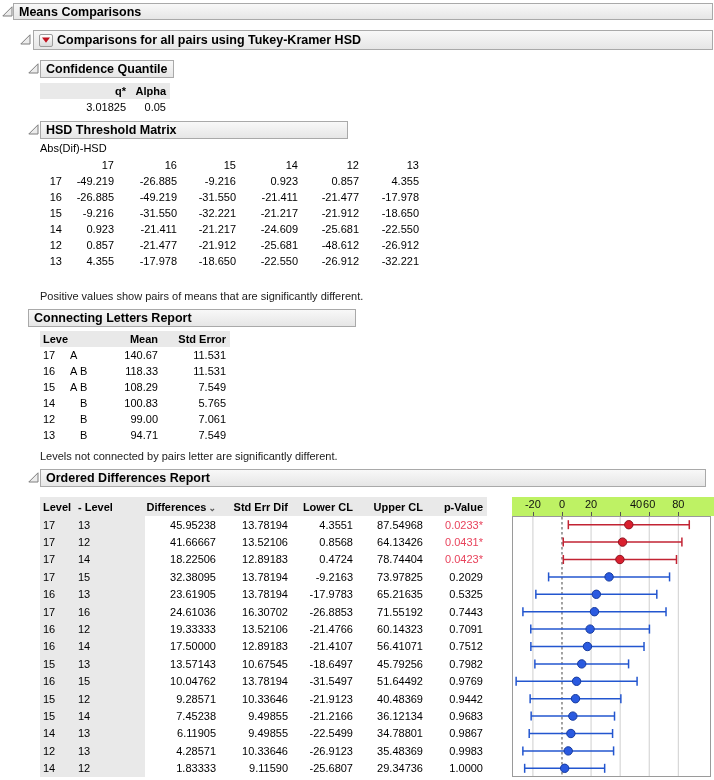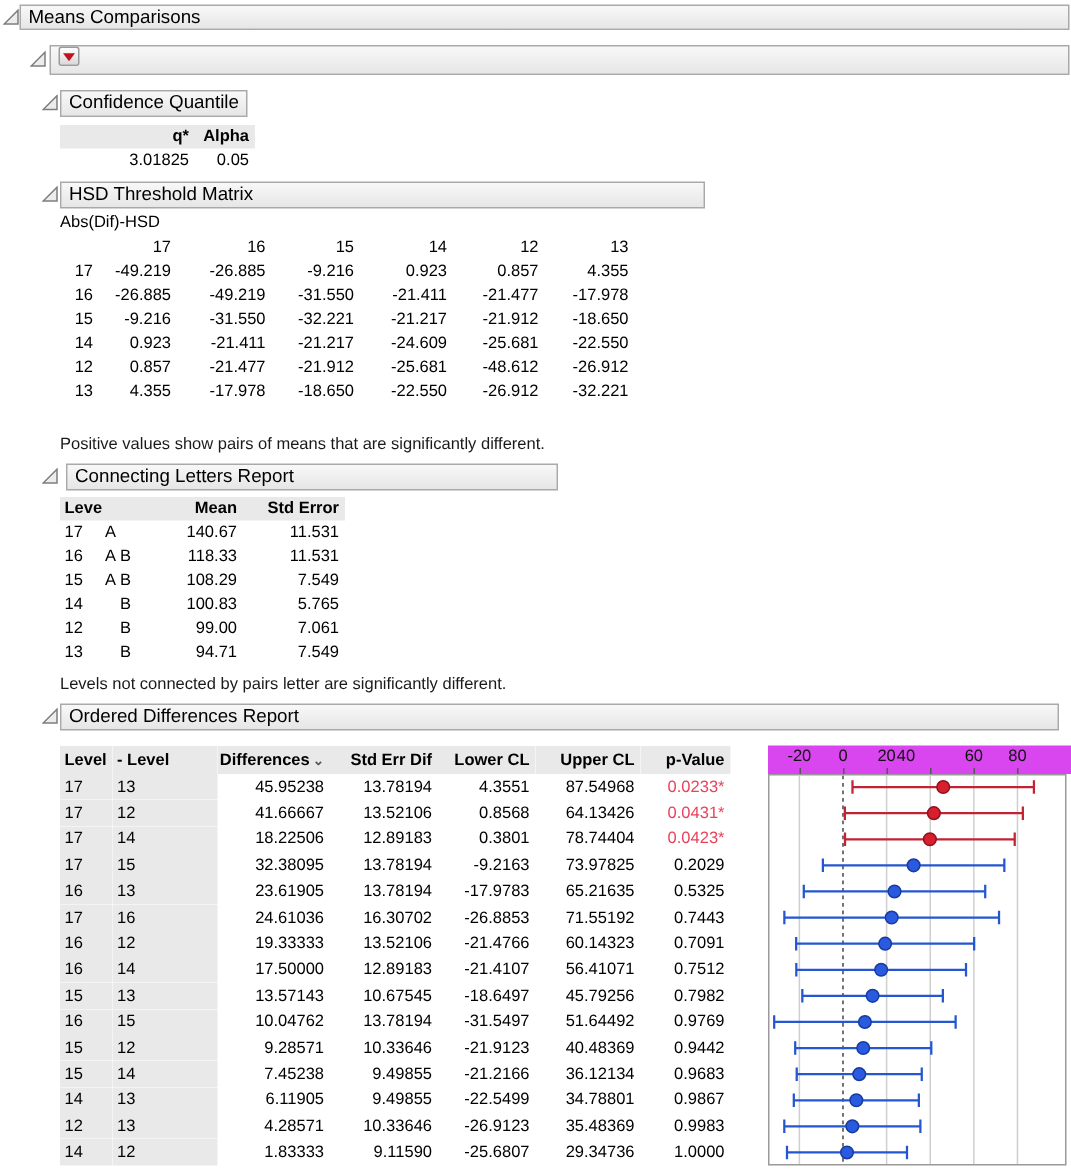--- a/index.html
+++ b/index.html
@@ -2,42 +2,42 @@
 <html><head>
 <meta charset="utf-8">
 <style>
   *{margin:0;padding:0;box-sizing:border-box}
   html,body{width:714px;height:780px}
   body{position:relative;background:#fff;color:#000;font-family:"Liberation Sans",sans-serif;overflow:hidden;font-size:11px}
   
   .disc{position:absolute;width:11px;height:11px;line-height:0;cursor:pointer}
   
   .obar{position:absolute;border:1px solid #a9a9a9;background:linear-gradient(#f8f8f8,#e6e6e6);
-        font-weight:normal;font-size:12.5px;display:flex;align-items:flex-start;padding:0 5px;white-space:nowrap}
+        font-weight:bold;font-size:12.5px;display:flex;align-items:center;padding:0 5px;white-space:nowrap}
   .menu-btn{width:14px;height:13px;border:1px solid #9b9b9b;border-radius:2px;margin-right:4px;
             background:linear-gradient(#ffffff,#d9d9d9);display:inline-flex;align-items:center;justify-content:center;cursor:pointer;flex:0 0 auto}
   
   table{position:absolute;border-collapse:collapse;table-layout:fixed;font-size:11px}
   td,th{overflow:hidden;white-space:nowrap;font-weight:normal;vertical-align:middle}
   th{font-weight:bold}
   .t16 tr{height:16px}
   .hdrbg{background:#e9e9e9}
   .num{text-align:right;padding-right:4px}
   .left{text-align:left;padding-left:3px}
   .ltr{text-align:left;padding-left:2px}
   .graycol{background:#e9e9e9}
   .sig{color:#e8435c}
   .note{position:absolute;font-size:11px;color:#1a1a1a;white-space:nowrap}
   .plainlbl{position:absolute;font-size:11px;white-space:nowrap}
   
   .od thead tr{height:19px}
   .od tbody tr{height:17.4px}
   .sort-caret{color:#555;font-size:9px;margin-left:2px;font-weight:bold}
   
-  .axis-band{position:absolute;left:512px;top:497px;width:202px;height:19px;background:#d946ef}
+  .axis-band{position:absolute;left:512px;top:497px;width:202px;height:19px;background:#bef264}
   .tick-label{position:absolute;top:1px;transform:translateX(-50%);font-size:11px;color:#111}
   .tick-mark{position:absolute;bottom:0;width:1px;height:4px;background:#555}
   .plot{position:absolute;left:512px;top:516px;width:199px;height:261px;border:1px solid #9a9a9a;background:#fff}
 </style>
 </head>
 <body>
 
 <span class="disc" style="left:2px;top:6px">
   <svg width="11" height="11" viewBox="0 0 11 11">
       <polygon points="10,0.8 10,10 0.8,10" fill="#ececec" stroke="#7e7e7e" stroke-width="1"></polygon>
@@ -51,20 +51,21 @@
   <svg width="11" height="11" viewBox="0 0 11 11">
       <polygon points="10,0.8 10,10 0.8,10" fill="#ececec" stroke="#7e7e7e" stroke-width="1"></polygon>
     </svg>
 </span>
 <div class="obar" style="left:33px;top:30px;width:680px;height:20px">
   <span class="menu-btn">
     <svg width="8" height="6" viewBox="0 0 8 6">
         <polygon points="0,0.5 8,0.5 4,5.8" fill="#c1121f"></polygon>
       </svg>
   </span>
+  <span>Comparisons for all pairs using Tukey-Kramer HSD</span>
 </div>
 
 <span class="disc" style="left:28px;top:63px">
   <svg width="11" height="11" viewBox="0 0 11 11">
       <polygon points="10,0.8 10,10 0.8,10" fill="#ececec" stroke="#7e7e7e" stroke-width="1"></polygon>
     </svg>
 </span>
 <div class="obar" style="left:40px;top:60px;height:18px;width:auto">
   <span>Confidence Quantile</span>
 </div>
@@ -85,21 +86,21 @@
       <td class="num">0.05</td>
     </tr>
   </tbody>
 </table>
 
 <span class="disc" style="left:28px;top:124px">
   <svg width="11" height="11" viewBox="0 0 11 11">
       <polygon points="10,0.8 10,10 0.8,10" fill="#ececec" stroke="#7e7e7e" stroke-width="1"></polygon>
     </svg>
 </span>
-<div class="obar" style="left:40px;top:121px;width:430px;height:18px">
+<div class="obar" style="left:40px;top:121px;width:308px;height:18px">
   <span>HSD Threshold Matrix</span>
 </div>
 <div class="plainlbl" style="left:40px;top:142px">Abs(Dif)-HSD</div>
 <table class="t16" style="left:40px;top:157px;width:383px">
   <colgroup>
       <col style="width:26px">
       <col style="width:52px">
       <col style="width:63px">
       <col style="width:59px">
       <col style="width:62px">
@@ -174,21 +175,21 @@
       </tr>
     </tbody>
 </table>
 <div class="note" style="left:40px;top:290px">Positive values show pairs of means that are significantly different.</div>
 
 <span class="disc" style="left:28px;top:312px">
   <svg width="11" height="11" viewBox="0 0 11 11">
       <polygon points="10,0.8 10,10 0.8,10" fill="#ececec" stroke="#7e7e7e" stroke-width="1"></polygon>
     </svg>
 </span>
-<div class="obar" style="left:44px;top:309px;width:328px;height:18px">
+<div class="obar" style="left:28px;top:309px;width:328px;height:18px">
   <span>Connecting Letters Report</span>
 </div>
 <table class="t16" style="left:40px;top:331px;width:190px">
   <colgroup>
       <col style="width:28px">
       <col style="width:10px">
       <col style="width:12px">
       <col style="width:72px">
       <col style="width:68px">
     </colgroup>
@@ -294,21 +295,21 @@
         <td class="num">13.52106</td>
         <td class="num">0.8568</td>
         <td class="num">64.13426</td>
         <td class="num sig">0.0431*</td>
       </tr>
       <tr>
         <td class="left graycol">17</td>
         <td class="left graycol">14</td>
         <td class="num">18.22506</td>
         <td class="num">12.89183</td>
-        <td class="num">0.3801</td>
+        <td class="num">0.4724</td>
         <td class="num">78.74404</td>
         <td class="num sig">0.0423*</td>
       </tr>
       <tr>
         <td class="left graycol">17</td>
         <td class="left graycol">15</td>
         <td class="num">32.38095</td>
         <td class="num">13.78194</td>
         <td class="num">-9.2163</td>
         <td class="num">73.97825</td>
@@ -416,21 +417,21 @@
     </tbody>
 </table>
 
 <div class="axis-band">
     <span class="tick-label" style="left: 20.9181px;">-20</span>
     <i class="tick-mark" style="left: 20.9181px;"></i>
     <span class="tick-label" style="left: 49.9956px;">0</span>
     <i class="tick-mark" style="left: 49.9956px;"></i>
     <span class="tick-label" style="left: 79.0731px; text-align: right;">20</span>
     <i class="tick-mark" style="left: 79.0731px;"></i>
-    <span class="tick-label" style="left: 92px; text-align: right;">40</span>
+    <span class="tick-label" style="left: 124px; text-align: right;">40</span>
     <i class="tick-mark" style="left: 108.151px;"></i>
     <span class="tick-label" style="left: 137.228px;">60</span>
     <i class="tick-mark" style="left: 137.228px;"></i>
     <span class="tick-label" style="left: 166.306px;">80</span>
     <i class="tick-mark" style="left: 166.306px;"></i>
   </div>
 <div class="plot">
   <svg width="197" height="259">
       <line x1="19.91808118081181" y1="0" x2="19.91808118081181" y2="259" stroke="#cfcfcf" stroke-width="1"></line>
       <line x1="48.99557195571956" y1="0" x2="48.99557195571956" y2="259" stroke="#444444" stroke-width="1" stroke-dasharray="2.5,2.5"></line>

